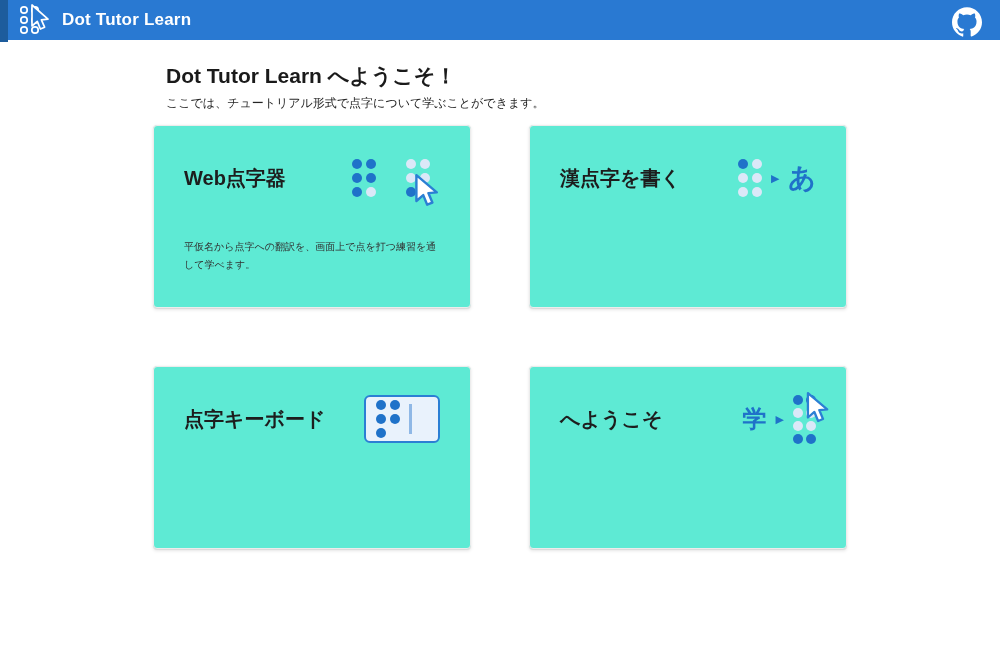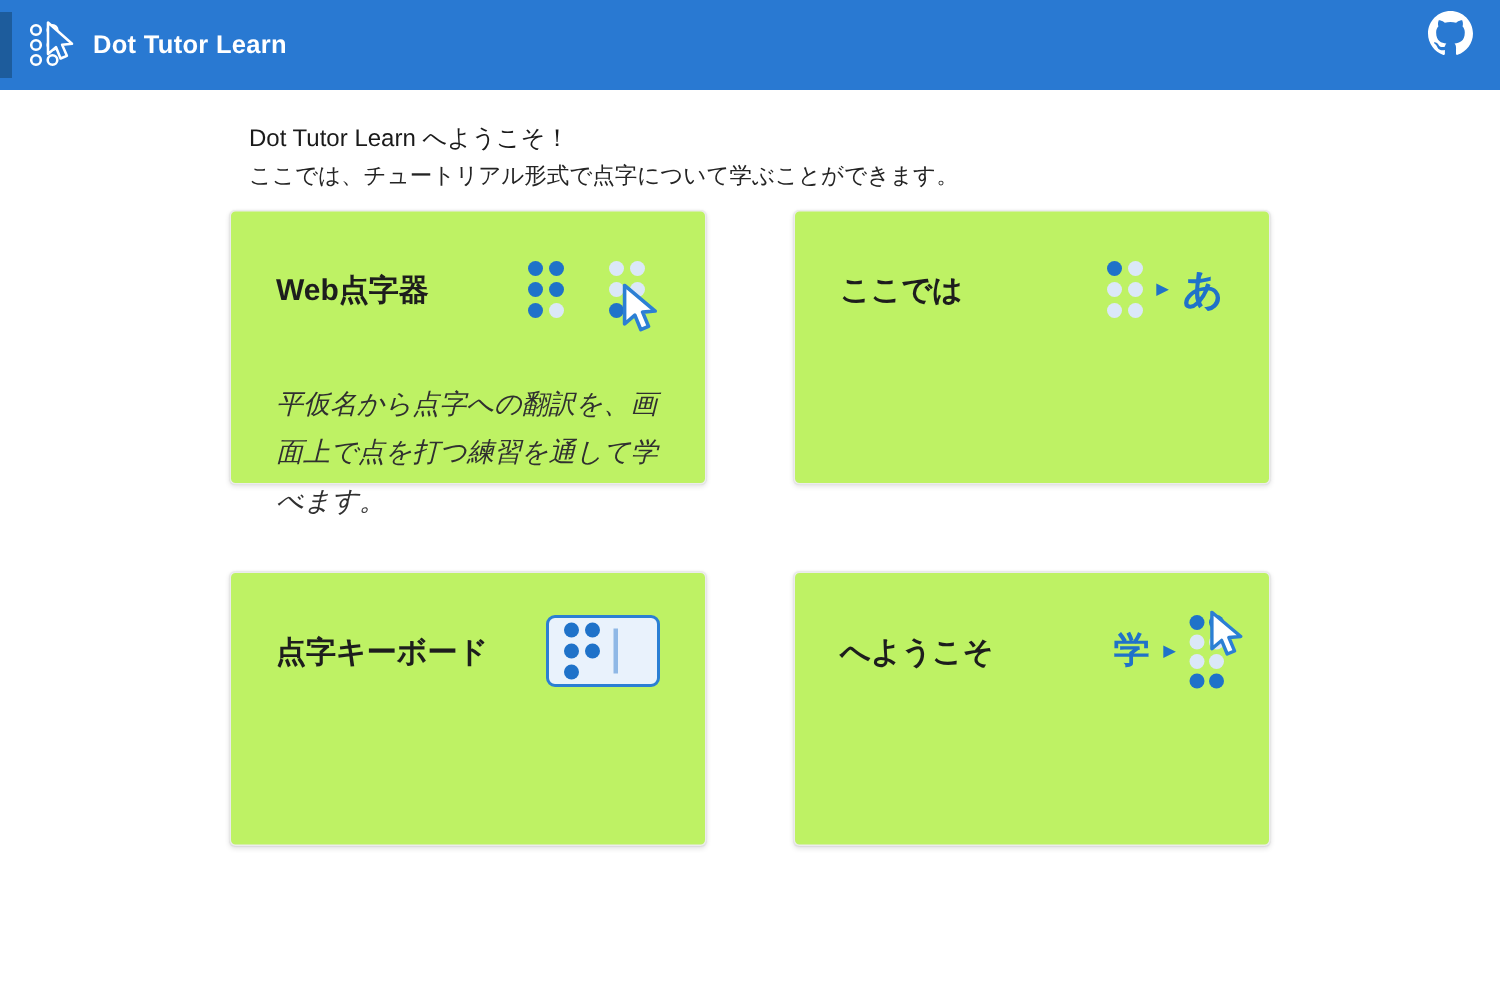--- a/index.html
+++ b/index.html
@@ -4,50 +4,50 @@
 <style>
   html,body { margin:0; padding:0; }
   body {
     width:1000px; height:667px; overflow:hidden;
     background:#ffffff;
     font-family:"Liberation Sans", sans-serif;
     -webkit-font-smoothing:antialiased;
   }
   
   .header {
-    position:relative; height:60px; background:#2979d2;
+    position:relative; height:40px; background:#2979d2;
     display:flex; align-items:center;
   }
   .header-edge {
     width:8px; height:44px; background:#1d5c9c; flex:0 0 auto;
   }
   .logo { margin-left:8px; width:36px; height:36px; display:flex; align-items:center; justify-content:center; cursor:pointer; }
   .app-title {
     color:#ffffff; font-size:17px; font-weight:700; margin-left:10px; letter-spacing:.2px;
   }
   .gh-link {
     position:absolute; right:18px; top:7px; width:30px; height:30px; cursor:pointer;
     display:flex; align-items:center; justify-content:center;
   }
   
   .content { width:694px; margin:0 auto; padding-top:22px; }
-  .page-title { margin:0 0 5px 13px; font-size:16px; font-weight:400; color:#1a1a1a; }
-  .page-subtitle { margin:0 0 13px 13px; font-size:15px; color:#242424; }
+  .page-title { margin:0 0 5px 13px; font-size:21px; font-weight:700; color:#1a1a1a; }
+  .page-subtitle { margin:0 0 13px 13px; font-size:12px; color:#242424; }
   .grid {
     display:grid; grid-template-columns:repeat(2,318px); column-gap:58px; row-gap:58px;
   }
   .card {
-    box-sizing:border-box; height:183px; background:#bef264;
+    box-sizing:border-box; height:183px; background:#5eead4;
     border:1px solid #ececec; border-radius:4px;
     box-shadow:0 1.6px 3.6px rgba(0,0,0,.10), 0 .3px .9px rgba(0,0,0,.07);
     padding:0 30px; cursor:pointer;
   }
   .card-head { height:104px; display:flex; align-items:center; justify-content:space-between; }
   .card-title { margin:0; font-size:20px; font-weight:600; color:#1d1d1d; }
-  .card-desc { margin:8px 0 0; font-size:18px; line-height:1.8; color:#303030;font-style:italic; }
+  .card-desc { margin:8px 0 0; font-size:10px; line-height:1.8; color:#303030; }
   
   .bcell { display:grid; grid-template-columns:repeat(2,10px); gap:4px; }
   .bcell8 { display:grid; grid-template-columns:repeat(2,10px); gap:3px; }
   .dot { width:10px; height:10px; border-radius:50%; }
   .dot.on { background:#1f72c9; }
   .dot.off { background:#dbe8f8; }
   .icon-row { display:flex; align-items:center; }
   .icon1 { position:relative; display:flex; gap:30px; padding-right:10px; }
   .icon1 .cursor { position:absolute; left:58px; top:15px; }
   .tri { color:#1f72c9; font-size:11px; line-height:1; margin:0 9px; }
@@ -119,21 +119,21 @@
           <svg class="cursor" width="32" height="36" viewBox="0 0 26 30">
             <path d="M5 1 L5 22.5 L10.7 17.6 L14 25.6 L18.3 23.8 L15 15.9 L22 15.3 Z" fill="#ffffff" stroke="#2b7fd4" stroke-width="2" stroke-linejoin="round"></path>
           </svg>
         </div>
       </div>
       <p class="card-desc">平仮名から点字への翻訳を、画面上で点を打つ練習を通して学べます。</p>
     </div>
 
     <div class="card">
       <div class="card-head">
-        <h2 class="card-title">ここでは</h2>
+        <h2 class="card-title">漢点字を書く</h2>
         <div class="icon-row">
           <div class="bcell">
               <span class="dot on"></span>
               <span class="dot off"></span>
               <span class="dot off"></span>
               <span class="dot off"></span>
               <span class="dot off"></span>
               <span class="dot off"></span>
             </div>
           <span class="tri">▶</span>

